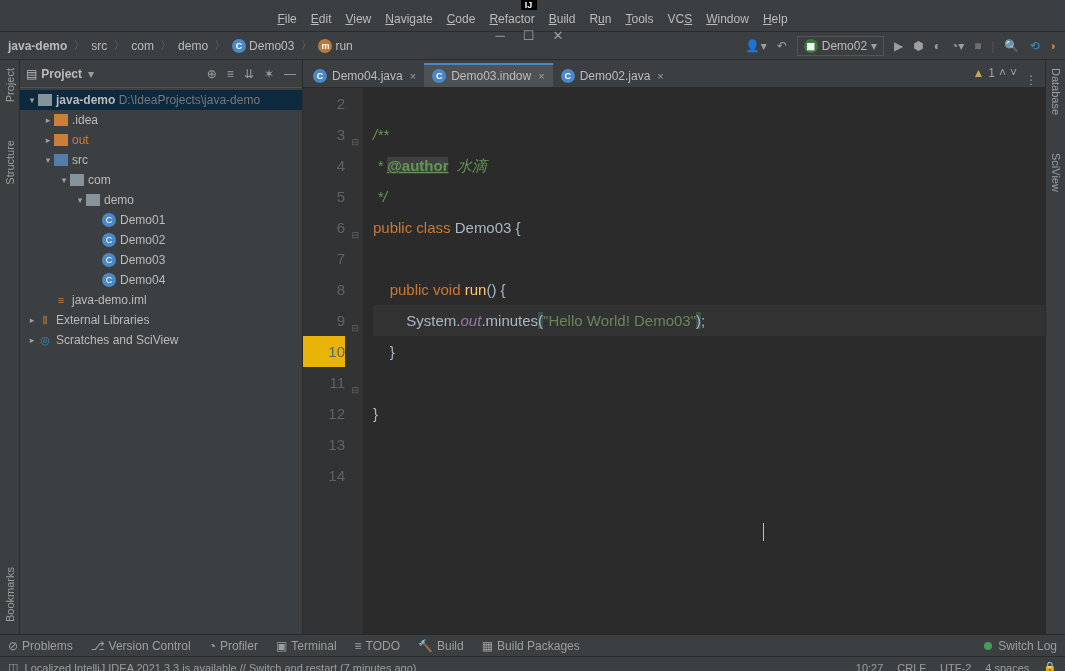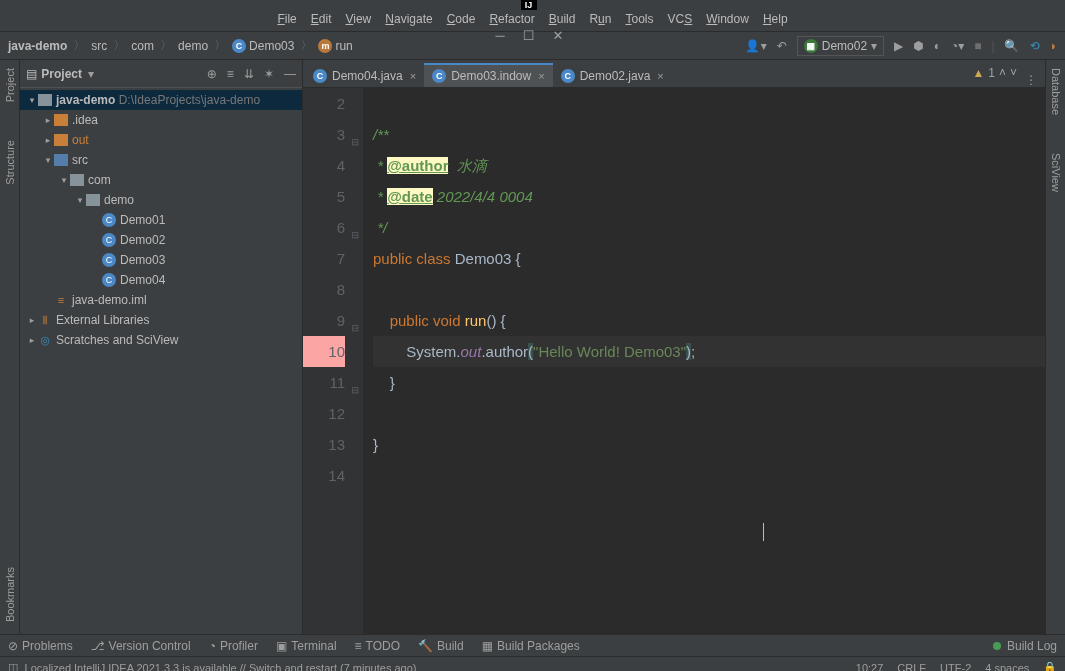--- a/index.html
+++ b/index.html
@@ -64,21 +64,21 @@
 .code { flex:1; display:flex; font-family:"JetBrains Mono","Consolas",monospace; font-size:15px; line-height:31px; position:relative; }
 .gutter { width:60px; background:#313335; text-align:right; color:#606366; padding-right:18px; padding-top:0; }
 .gutter div { height:31px; position:relative; }
 .foldmark { position:absolute; right:-14px; top:8px; width:10px; height:10px; color:#606366; font-size:9px; }
 .codebody { flex:1; padding-left:10px; position:relative; }
 .codeline { height:31px; white-space:pre; }
 .codeline.hl { background:#323232; }
 .kw { color:#cc7832; }
 .cls { color:#a9b7c6; }
 .doc { color:#629755; font-style:italic; }
-.doctag { color:#629755; text-decoration:underline; font-weight:bold; background:#fef9c3; }
+.doctag { color:#629755; text-decoration:underline; font-weight:bold; background:#404040; }
 .str { color:#6a8759; }
 .fld { color:#9876aa; font-style:italic; }
 .meth { color:#ffc66d; }
 .paren-hl { background:#3b514d; }
 .problems { position:absolute; top:6px; right:28px; display:flex; align-items:center; gap:4px; color:#a0a0a0; font-size:12px;}
 .warn-tri { color:#c9a84f; }
 
 
 .rightstrip { width:20px; background:#3c3f41; border-left:1px solid #2b2b2b; display:flex; flex-direction:column; align-items:center; padding-top:4px; gap:30px; }
 .rightstrip .vtab { transform:none; }
@@ -277,36 +277,35 @@
     <div class="code">
       <div class="gutter">
         <div>2</div>
         <div>3<span class="foldmark">⊟</span></div>
         <div>4</div>
         <div>5</div>
         <div>6<span class="foldmark">⊟</span></div>
         <div>7</div>
         <div>8</div>
         <div>9<span class="foldmark">⊟</span></div>
-        <div style="background:#fca5a5">10</div>
+        <div style="background:#eab308">10</div>
         <div>11<span class="foldmark">⊟</span></div>
         <div>12</div>
         <div>13</div>
         <div>14</div>
       </div>
       <div class="codebody">
         <div class="codeline"></div>
         <div class="codeline"><span class="doc">/**</span></div>
         <div class="codeline"><span class="doc"> * </span><span class="doctag">@author</span><span class="doc">  水滴</span></div>
-        <div class="codeline"><span class="doc"> * </span><span class="doctag">@date</span><span class="doc"> 2022/4/4 0004</span></div>
         <div class="codeline"><span class="doc"> */</span></div>
         <div class="codeline"><span class="kw">public class </span><span class="cls">Demo03 </span><span class="cls">{</span></div>
         <div class="codeline"></div>
         <div class="codeline"><span>    </span><span class="kw">public void </span><span class="meth">run</span><span class="cls">() {</span></div>
-        <div class="codeline hl"><span>        </span><span class="cls">System.</span><span class="fld">out</span><span class="cls">.</span><span class="cls">author</span><span class="cls paren-hl">(</span><span class="str">"Hello World! Demo03"</span><span class="cls paren-hl">)</span><span class="cls">;</span></div>
+        <div class="codeline hl"><span>        </span><span class="cls">System.</span><span class="fld">out</span><span class="cls">.</span><span class="cls">minutes</span><span class="cls paren-hl">(</span><span class="str">"Hello World! Demo03"</span><span class="cls paren-hl">)</span><span class="cls">;</span></div>
         <div class="codeline"><span class="cls">    }</span></div>
         <div class="codeline"></div>
         <div class="codeline"><span class="cls">}</span></div>
         <div class="codeline"></div>
         <div style="position:absolute;left:400px;top:435px;width:1px;height:18px;background:#bbbbbb"></div>
       </div>
     </div>
   </div>
 
   <div class="rightstrip">
@@ -318,21 +317,21 @@
 <div class="bottombar">
   <span class="tool">⊘ <span>Problems</span></span>
   <span class="tool">⎇ <span>Version Control</span></span>
   <span class="tool">◔ <span>Profiler</span></span>
   <span class="tool">▣ <span>Terminal</span></span>
   <span class="tool">≡ <span>TODO</span></span>
   <span class="tool">🔨 <span>Build</span></span>
   <span class="tool">▦ <span>Build Packages</span></span>
   <div class="right">
     <span class="green-dot"></span>
-    <span class="tool">Build Log</span>
+    <span class="tool">Switch Log</span>
   </div>
 </div>
 
 <div class="statusbar">
   <span class="hide-ico">◫</span>&nbsp;&nbsp;
   <span>Localized IntelliJ IDEA 2021.3.3 is available // Switch and restart (7 minutes ago)</span>
   <div class="sb-right">
     <span>10:27</span>
     <span>CRLF</span>
     <span>UTF-2</span>

